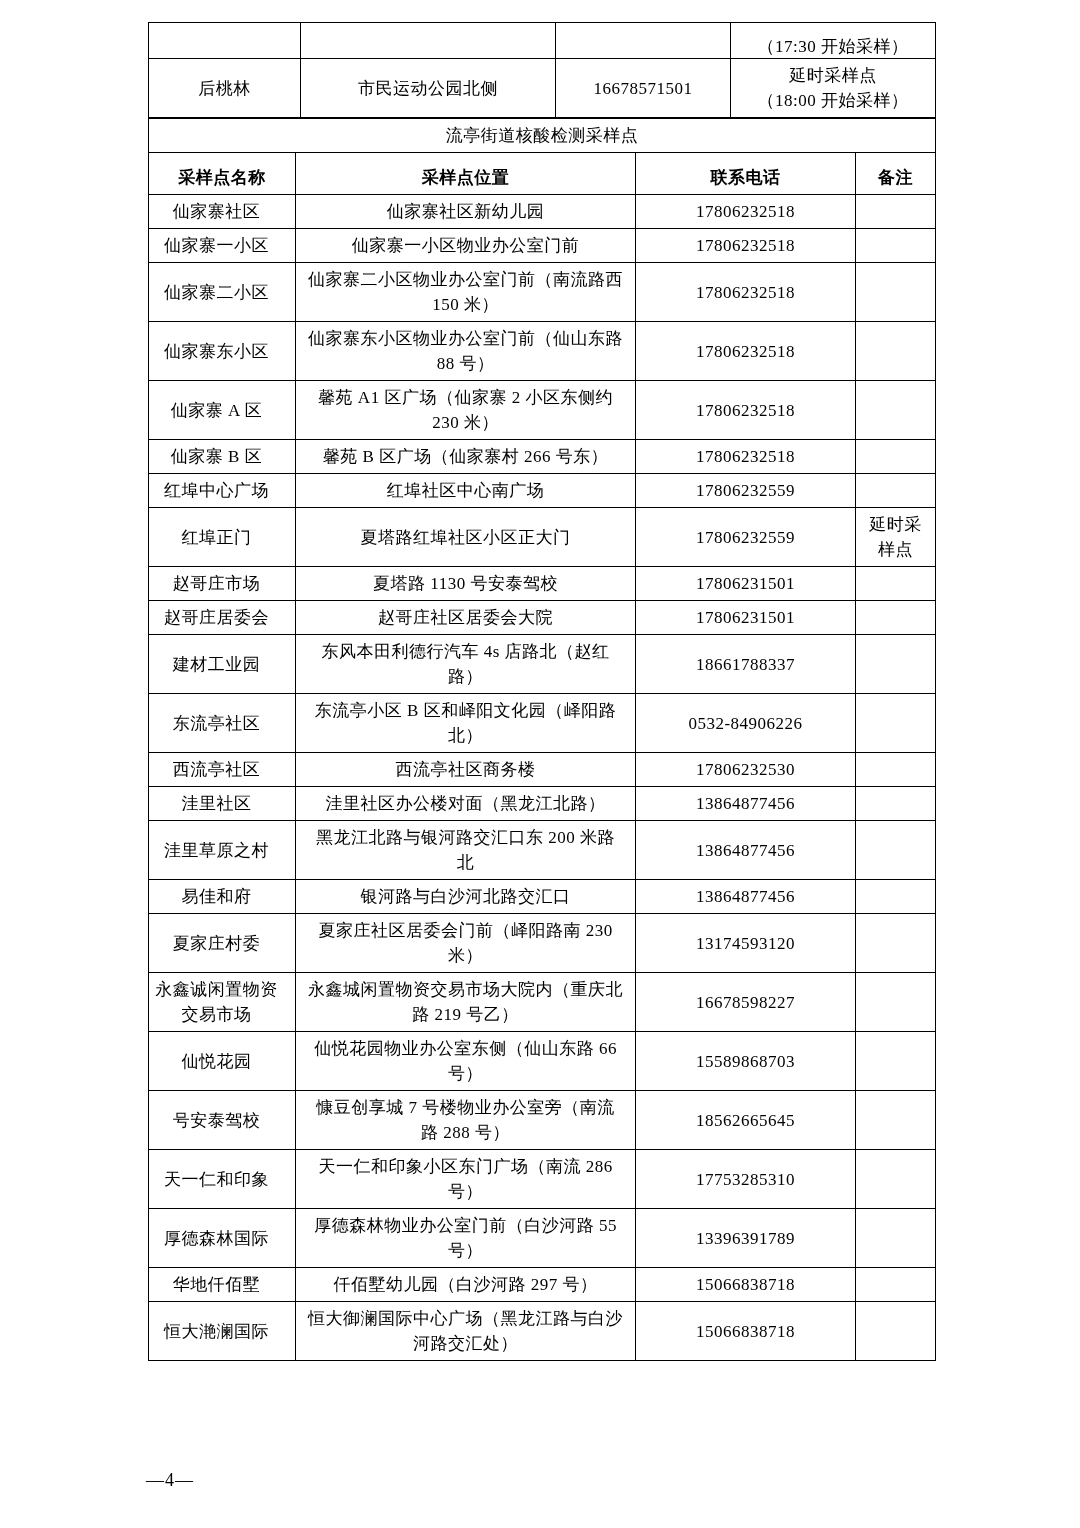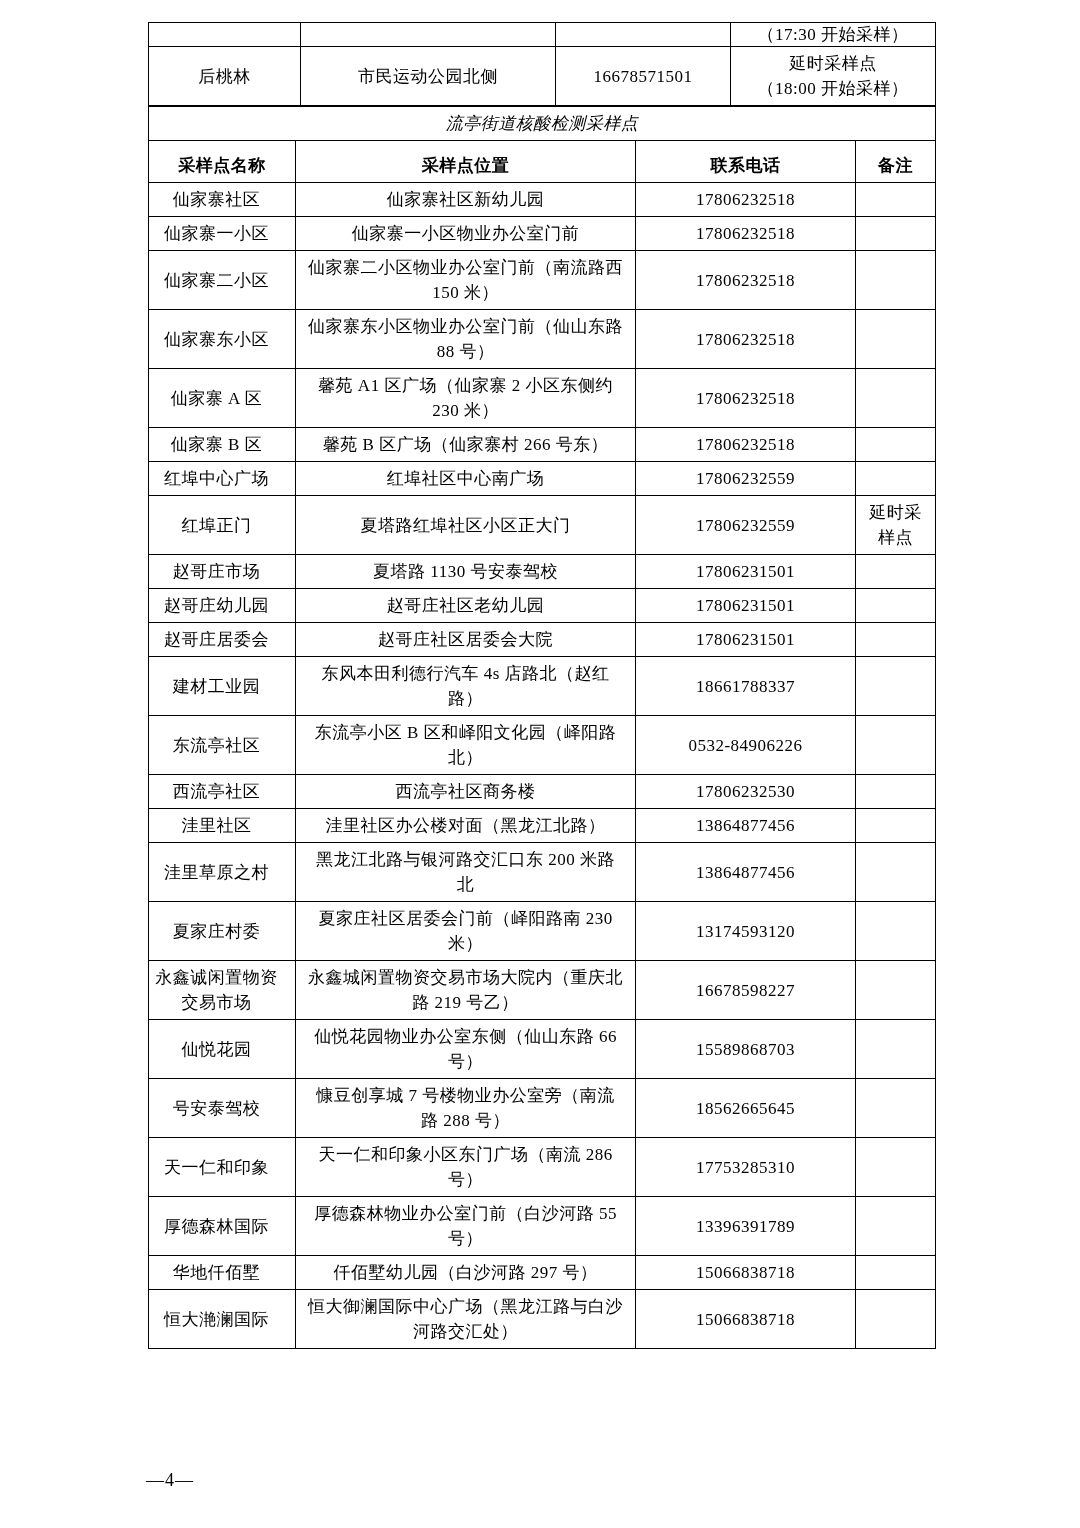--- a/index.html
+++ b/index.html
@@ -25,24 +25,24 @@
     font-size:17px;
     line-height:25px;
     letter-spacing:0.5px;
     padding:4px 12px;
     font-weight:normal;
     white-space:pre-line;
     word-break:break-word;
     overflow:hidden;
   }
   
-  .top-tbl tr.short td { padding-top:1px; padding-bottom:1px; line-height:21px;margin-top:46px; }
+  .top-tbl tr.short td { padding-top:13px; padding-bottom:1px; line-height:21px;margin-top:46px; }
   .main-tbl td.c0 { padding-left:4px; padding-right:15px; }
   .main-tbl td.c3 { padding-left:6px; padding-right:6px; }
-  .title-cell { font-weight:bold; padding-top:2px; padding-bottom:2px;font-style:italic; }
+  .title-cell { font-weight:bold; padding-top:2px; padding-bottom:2px; }
   .hdr th { font-weight:bold; padding-top:12px; padding-bottom:4px; }
   .footer {
     position:absolute;
     left:146px;
     top:1448px;
     font-size:18px;
     letter-spacing:1px;
   }
 </style>
 </head>
@@ -139,26 +139,20 @@
           <td class="c2">17806232559</td>
           <td class="c3">延时采样点</td>
         </tr>
         <tr>
           <td class="c0">赵哥庄市场</td>
           <td class="c1">夏塔路 1130 号安泰驾校</td>
           <td class="c2">17806231501</td>
           <td class="c3"></td>
         </tr>
         <tr>
-          <td class="c0">赵哥庄幼儿园</td>
-          <td class="c1">赵哥庄社区老幼儿园</td>
-          <td class="c2">17806231501</td>
-          <td class="c3"></td>
-        </tr>
-        <tr>
           <td class="c0">赵哥庄居委会</td>
           <td class="c1">赵哥庄社区居委会大院</td>
           <td class="c2">17806231501</td>
           <td class="c3"></td>
         </tr>
         <tr>
           <td class="c0">建材工业园</td>
           <td class="c1">东风本田利德行汽车 4s 店路北（赵红路）</td>
           <td class="c2">18661788337</td>
           <td class="c3"></td>
@@ -181,20 +175,26 @@
           <td class="c2">13864877456</td>
           <td class="c3"></td>
         </tr>
         <tr>
           <td class="c0">洼里草原之村</td>
           <td class="c1">黑龙江北路与银河路交汇口东 200 米路北</td>
           <td class="c2">13864877456</td>
           <td class="c3"></td>
         </tr>
         <tr>
+          <td class="c0">易佳和府</td>
+          <td class="c1">银河路与白沙河北路交汇口</td>
+          <td class="c2">13864877456</td>
+          <td class="c3"></td>
+        </tr>
+        <tr>
           <td class="c0">夏家庄村委</td>
           <td class="c1">夏家庄社区居委会门前（峄阳路南 230 米）</td>
           <td class="c2">13174593120</td>
           <td class="c3"></td>
         </tr>
         <tr>
           <td class="c0">永鑫诚闲置物资交易市场</td>
           <td class="c1">永鑫城闲置物资交易市场大院内（重庆北路 219 号乙）</td>
           <td class="c2">16678598227</td>
           <td class="c3"></td>

